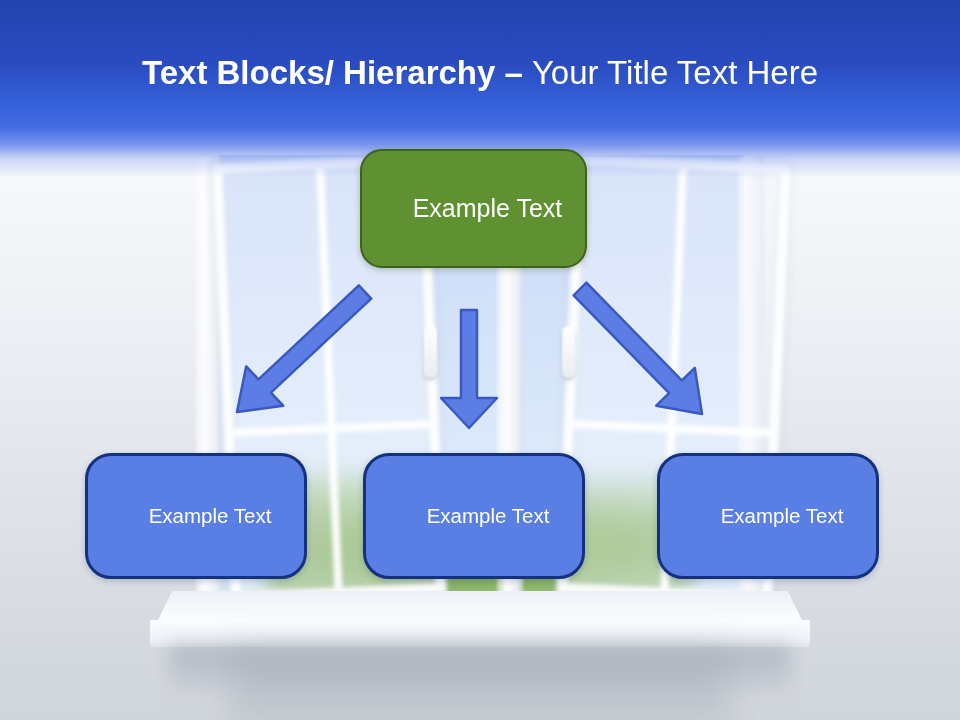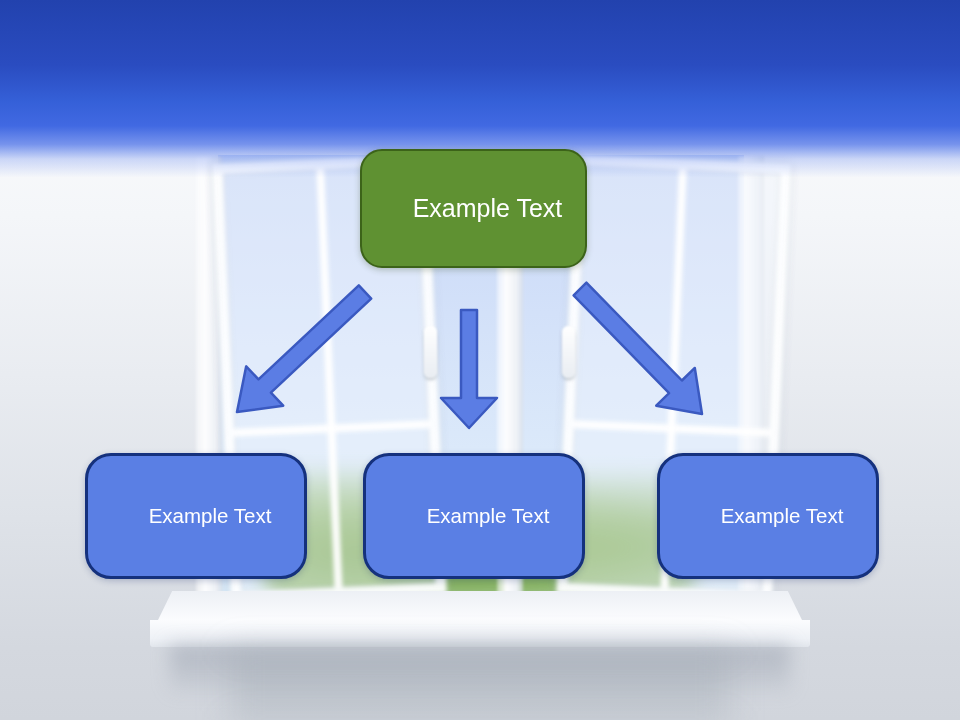--- a/index.html
+++ b/index.html
@@ -158,14 +158,17 @@
   <div class="node node-child node-child-1">
     <span>Example Text</span>
   </div>
   <div class="node node-child node-child-2">
     <span>Example Text</span>
   </div>
   <div class="node node-child node-child-3">
     <span>Example Text</span>
   </div>
 
+  <div class="title">
+    <span class="title-bold">Text Blocks/ Hierarchy –</span><span class="title-regular">Your Title Text Here</span>
+  </div>
 
 </div>
 
 </body></html>

